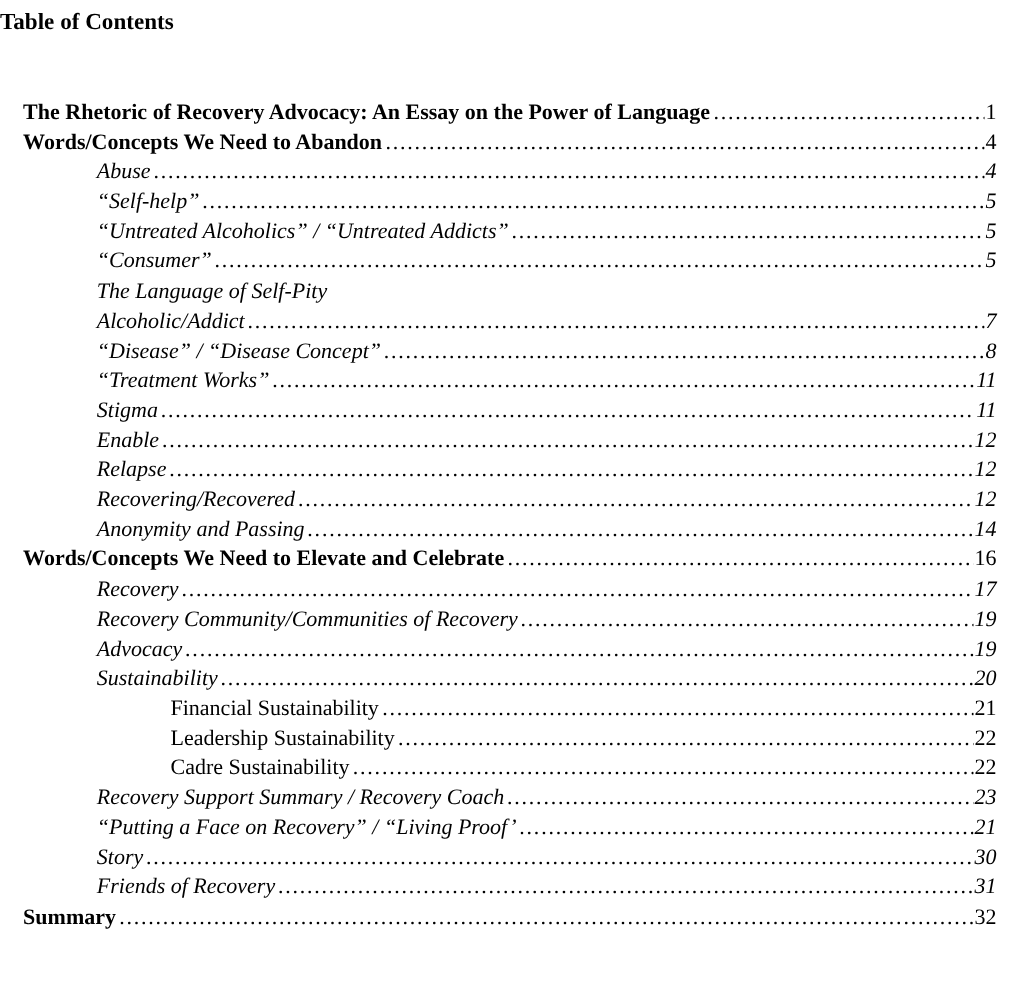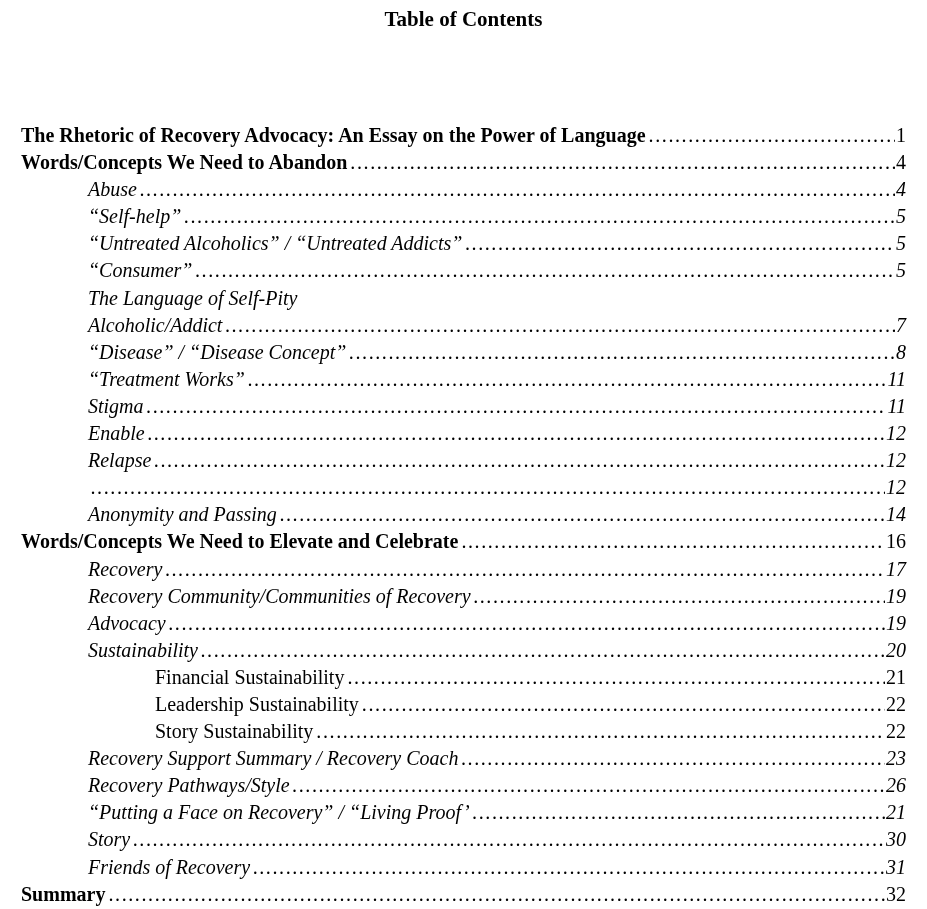--- a/index.html
+++ b/index.html
@@ -18,24 +18,24 @@
     width: 927px;
     height: 909px;
     box-sizing: border-box;
   }
   .title {
     margin: 0;
     padding-top: 7px;
     font-size: 21px;
     line-height: 25px;
     font-weight: bold;
-    text-align: center;
+    text-align: left;
   }
   .toc {
-    margin-top: 90px;
+    margin-top: 57px;
     padding: 0 21px;
   }
   .toc-row {
     display: flex;
     align-items: baseline;
     font-size: 20px;
     line-height: 27.1px;
     height: 27.1px;
     white-space: nowrap;
   }
@@ -127,20 +127,21 @@
     <span class="label">Enable</span>
     <span class="leader"></span>
     <span class="pagenum">12</span>
   </div>
       <div class="toc-row level-1">
     <span class="label">Relapse</span>
     <span class="leader"></span>
     <span class="pagenum">12</span>
   </div>
       <div class="toc-row level-1">
+    <span class="label">Recovering/Recovered</span>
     <span class="leader"></span>
     <span class="pagenum">12</span>
   </div>
       <div class="toc-row level-1">
     <span class="label">Anonymity and Passing</span>
     <span class="leader"></span>
     <span class="pagenum">14</span>
   </div>
       <div class="toc-row level-0 bold">
     <span class="label">Words/Concepts We Need to Elevate and Celebrate</span>
@@ -171,33 +172,28 @@
     <span class="label">Financial Sustainability</span>
     <span class="leader"></span>
     <span class="pagenum">21</span>
   </div>
       <div class="toc-row level-2">
     <span class="label">Leadership Sustainability</span>
     <span class="leader"></span>
     <span class="pagenum">22</span>
   </div>
       <div class="toc-row level-2">
-    <span class="label">Story Sustainability</span>
+    <span class="label">Cadre Sustainability</span>
     <span class="leader"></span>
     <span class="pagenum">22</span>
   </div>
       <div class="toc-row level-1">
     <span class="label">Recovery Support Summary / Recovery Coach</span>
     <span class="leader"></span>
     <span class="pagenum">23</span>
-  </div>
-      <div class="toc-row level-1">
-    <span class="label">Recovery Pathways/Style</span>
-    <span class="leader"></span>
-    <span class="pagenum">26</span>
   </div>
       <div class="toc-row level-1">
     <span class="label">“Putting a Face on Recovery” / “Living Proof’</span>
     <span class="leader"></span>
     <span class="pagenum">21</span>
   </div>
       <div class="toc-row level-1">
     <span class="label">Story</span>
     <span class="leader"></span>
     <span class="pagenum">30</span>

